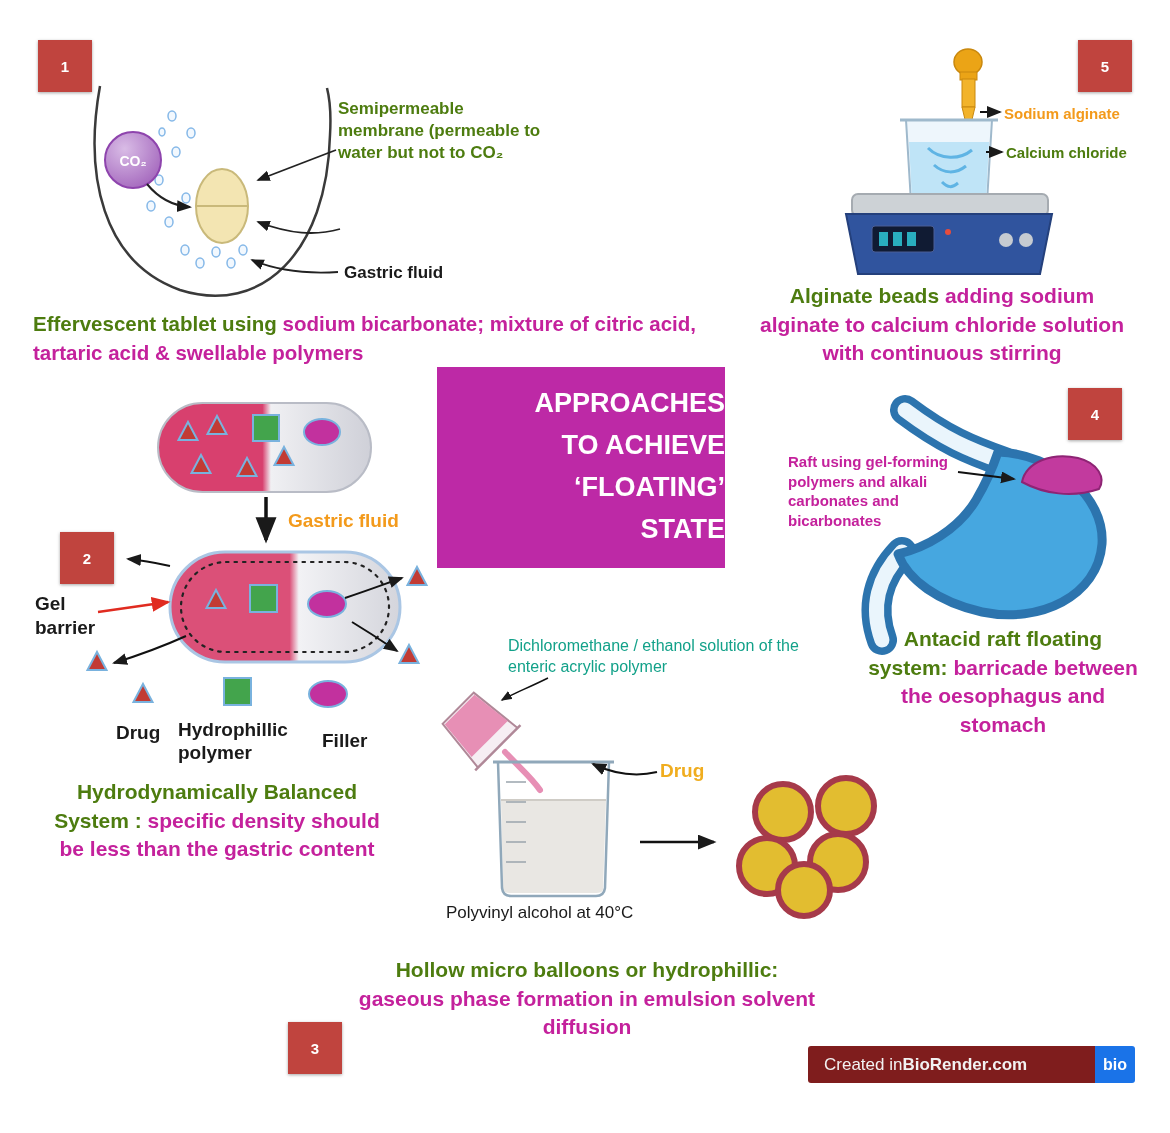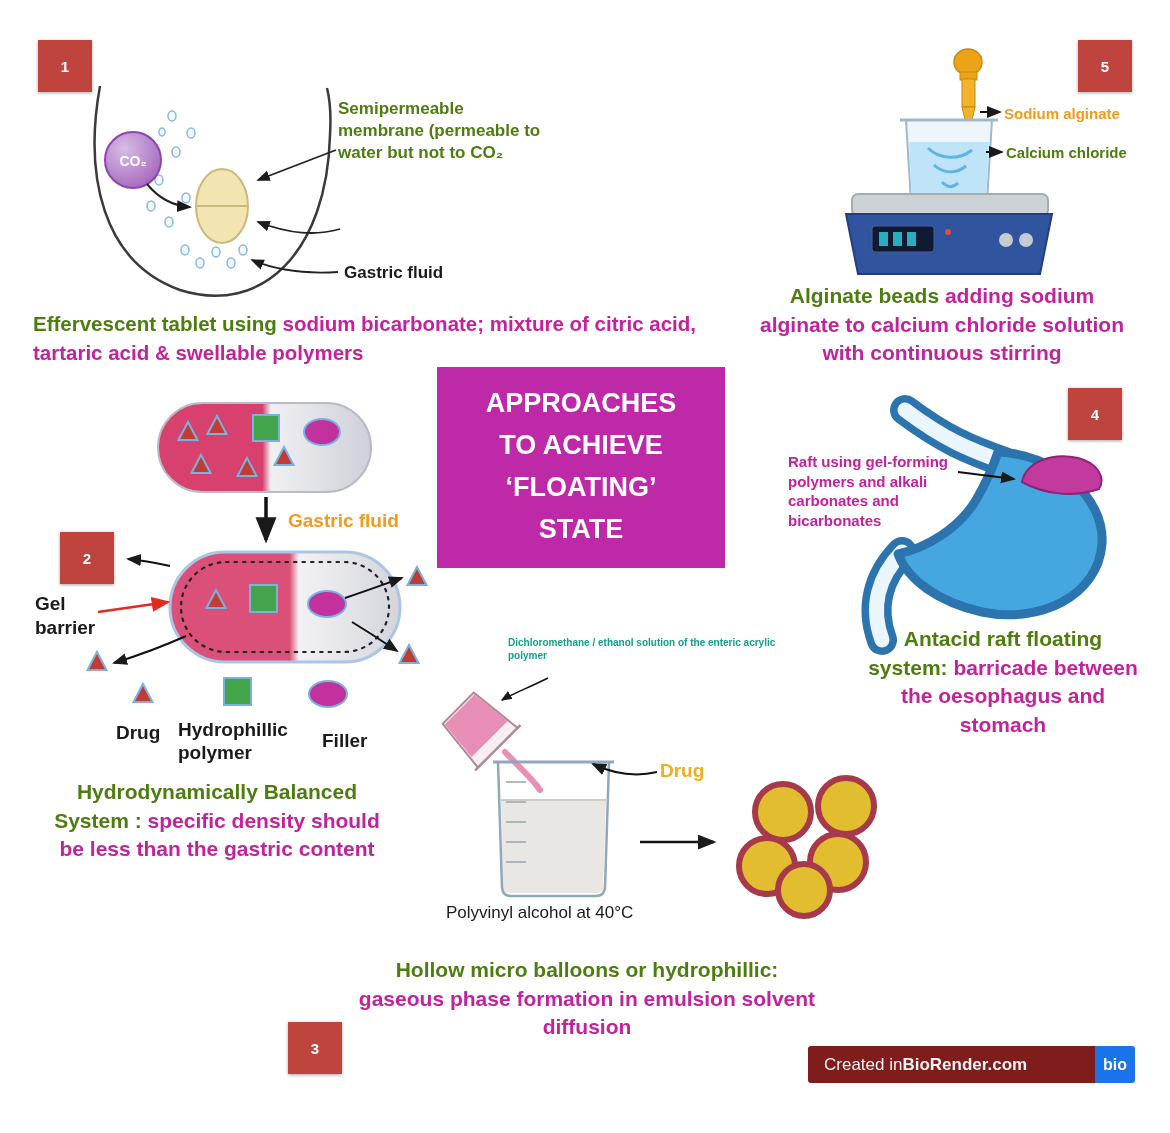--- a/index.html
+++ b/index.html
@@ -12,21 +12,21 @@
   .orange{color:#f39a1b;}
   .teal{color:#12a189;}
   .dark{color:#1a1a1a;}
   .caption{font-weight:bold;font-size:21px;line-height:1.36;text-align:center;}
   .smalllabel{font-weight:bold;font-size:15px;line-height:1.3;}
   .annot{font-weight:bold;font-size:17px;line-height:1.28;}
   .badge{position:absolute;z-index:3;width:54px;height:52px;background:#c0443e;color:#ffffff;
          display:flex;align-items:center;justify-content:center;font-weight:bold;font-size:15px;
          box-shadow:0 1px 3px rgba(0,0,0,0.35);}
   .title-box{position:absolute;z-index:2;left:437px;top:367px;width:288px;height:201px;
-         background:#bd29a6;color:#ffffff;text-align:center;font-weight:bold;font-size:27px;
+         background:#bd29a6;color:#ffffff;text-align:right;font-weight:bold;font-size:27px;
          line-height:1.55;padding-top:16px;box-sizing:border-box;}
   .tri{fill:#c23b34;stroke:#79b2de;stroke-width:2;}
   .sq{fill:#43a44c;stroke:#79b2de;stroke-width:2;}
   .ell{fill:#c2319e;stroke:#79b2de;stroke-width:2;}
   .footer-bar{position:absolute;z-index:3;left:808px;top:1046px;width:287px;height:37px;
          background:#7f1d1d;color:#f2f2f2;font-size:17px;display:flex;align-items:center;
          padding-left:16px;box-sizing:border-box;border-radius:3px 0 0 3px;}
   .footer-logo{position:absolute;z-index:3;left:1095px;top:1046px;width:40px;height:37px;
          background:#1a73e8;color:#ffffff;font-weight:bold;font-size:16px;display:flex;
          align-items:center;justify-content:center;border-radius:0 3px 3px 0;}
@@ -240,21 +240,21 @@
   <div class="abs dark" style="left:322px;top:730px;font-weight:bold;font-size:19px">Filler</div>
   <div class="abs caption" style="left:42px;top:778px;width:350px">
     <span class="blue">Hydrodynamically Balanced System : </span><span class="magenta">specific density should be less than the gastric content</span>
   </div>
 
   <div class="abs smalllabel magenta" style="left:788px;top:452px;width:178px">Raft using gel-forming polymers and alkali carbonates and bicarbonates</div>
   <div class="abs caption" style="left:868px;top:625px;width:270px">
     <span class="blue">Antacid raft floating system: </span><span class="magenta">barricade between the oesophagus and stomach</span>
   </div>
 
-  <div class="abs teal" style="left:508px;top:636px;width:300px;font-weight:bold;font-size:10px;line-height:1.3">Dichloromethane / ethanol solution of the enteric acrylic polymer</div>
+  <div class="abs teal" style="left:508px;top:636px;width:300px;font-weight:normal;font-size:16px;line-height:1.3">Dichloromethane / ethanol solution of the enteric acrylic polymer</div>
   <div class="abs" style="left:660px;top:760px;color:#f0ad1f;font-weight:bold;font-size:19px">Drug</div>
   <div class="abs dark" style="left:446px;top:903px;font-size:17px">Polyvinyl alcohol at 40°C</div>
   <div class="abs caption" style="left:352px;top:956px;width:470px">
     <span class="blue">Hollow micro balloons or hydrophillic: </span><span class="magenta">gaseous phase formation in emulsion solvent diffusion</span>
   </div>
 
   <div class="footer-bar">
     <span>Created in </span>
       <b>BioRender.com</b>
   </div>

